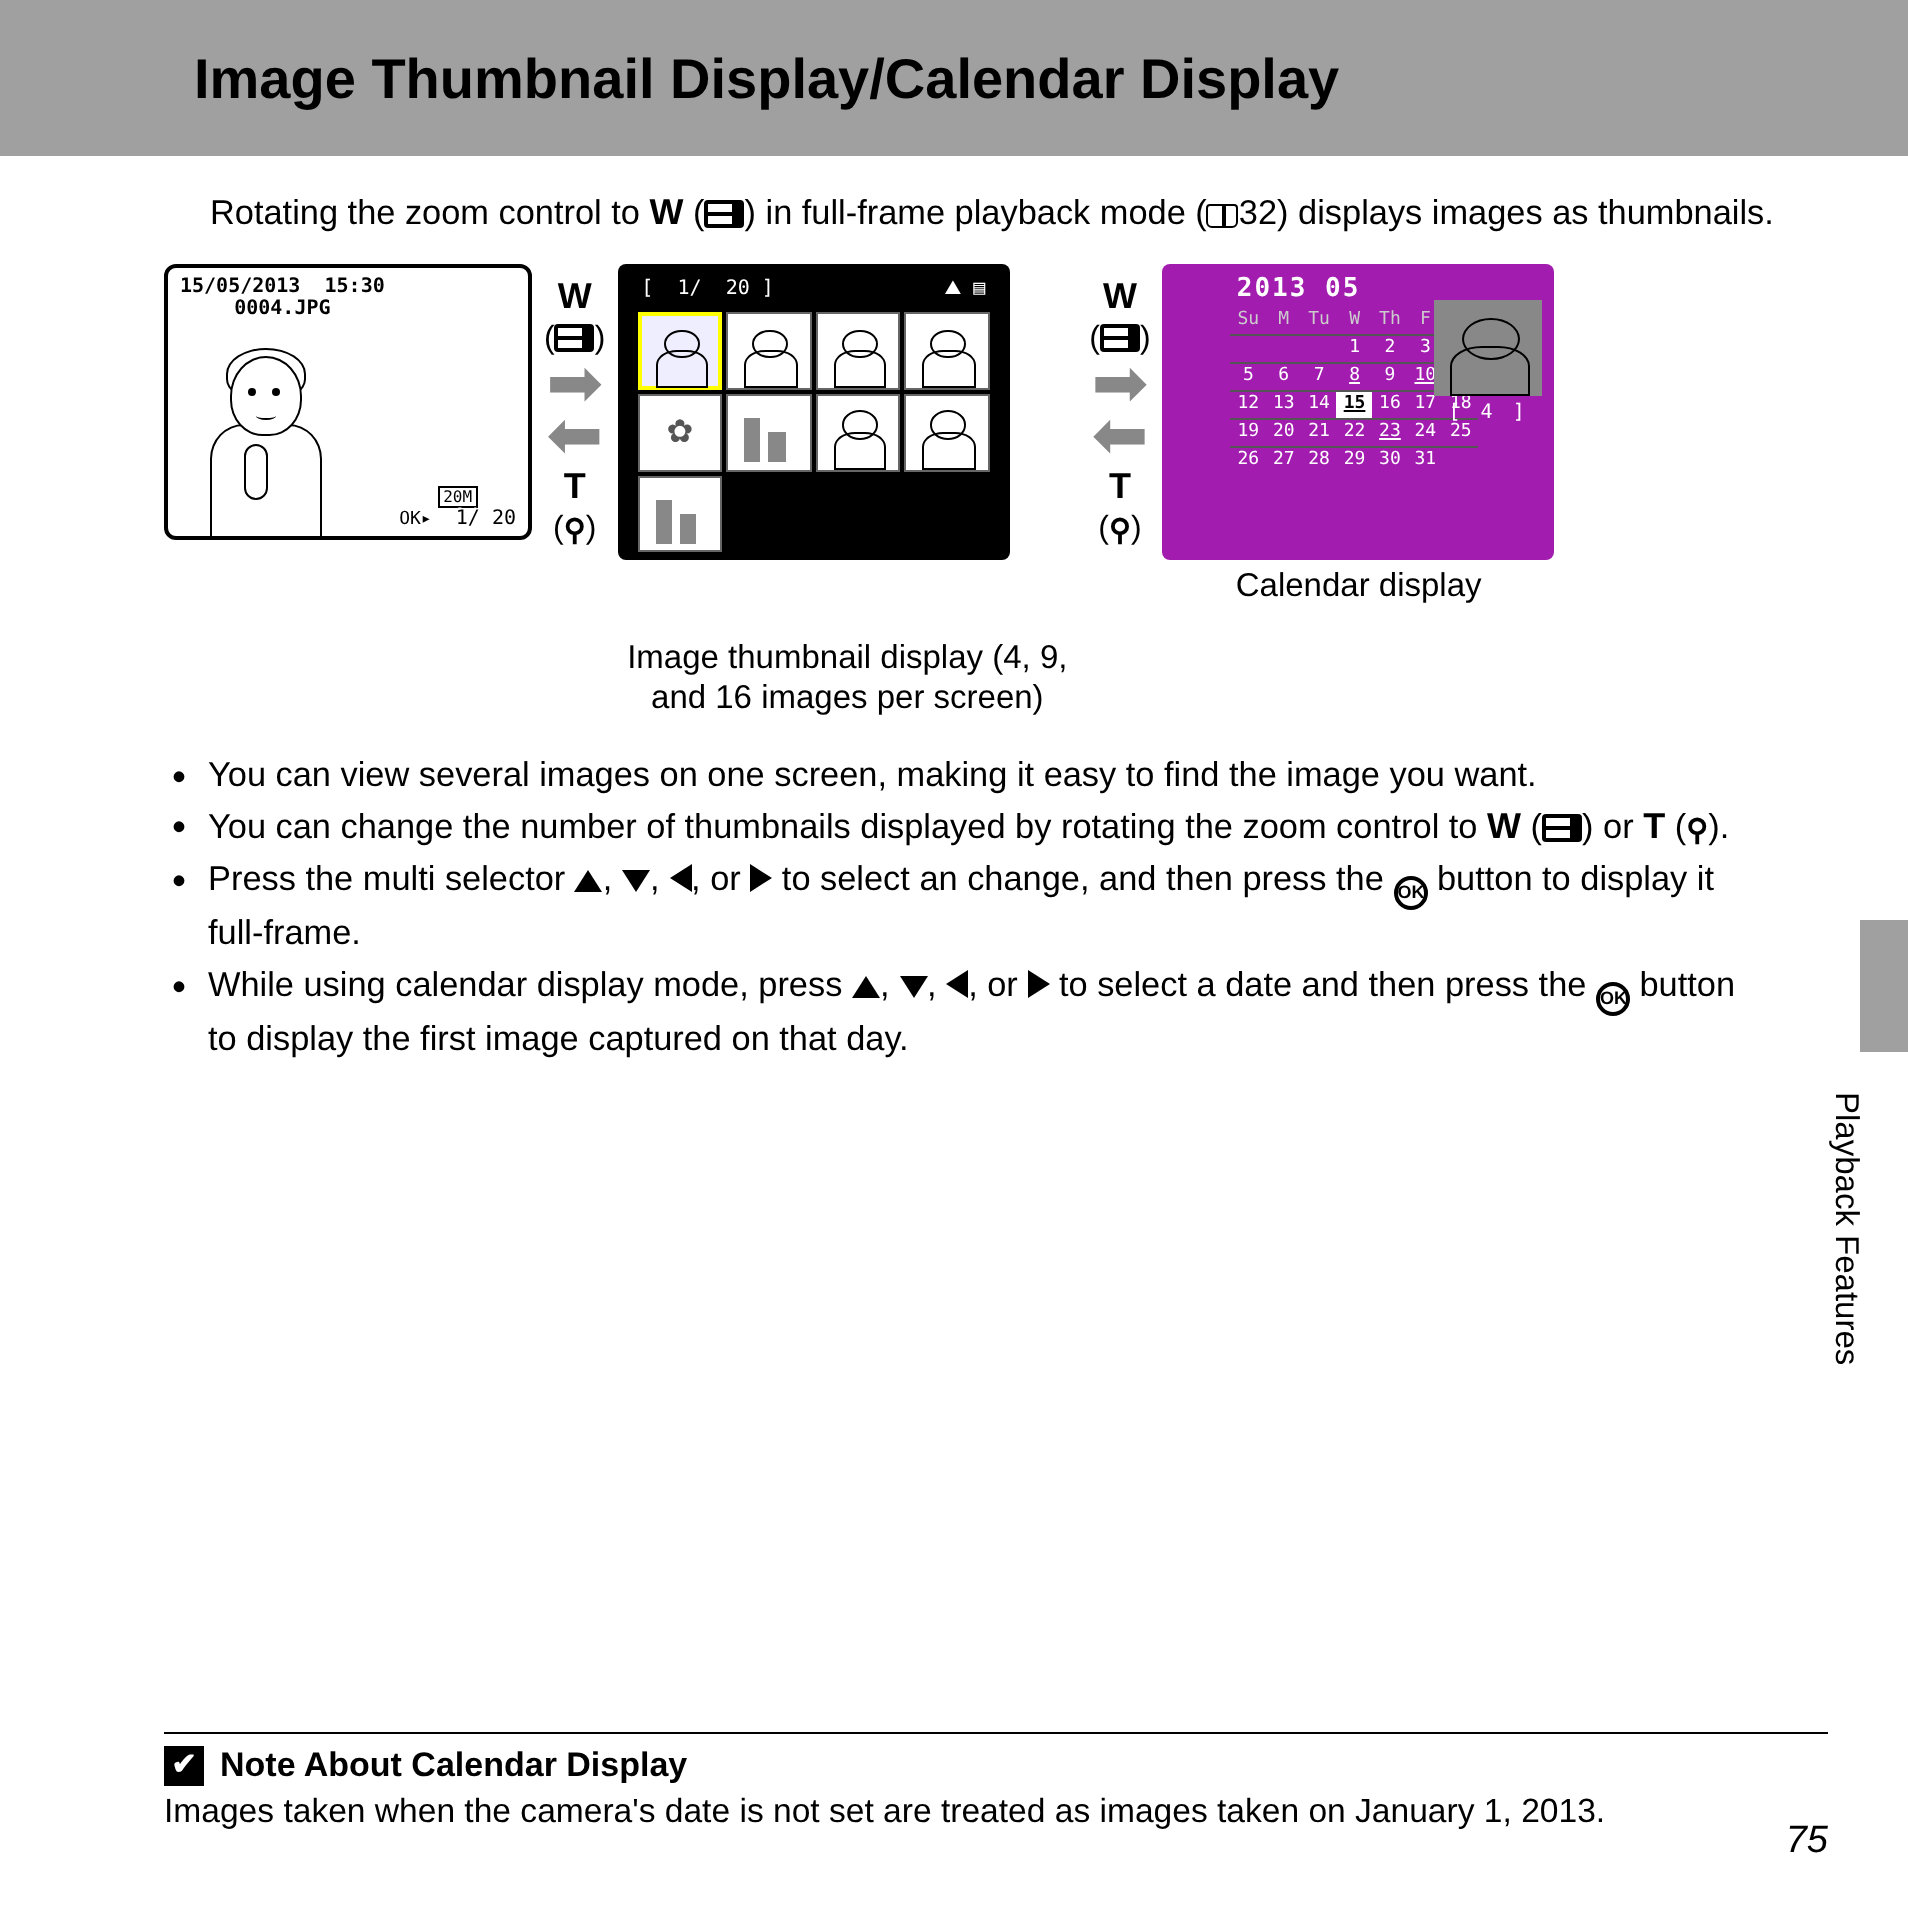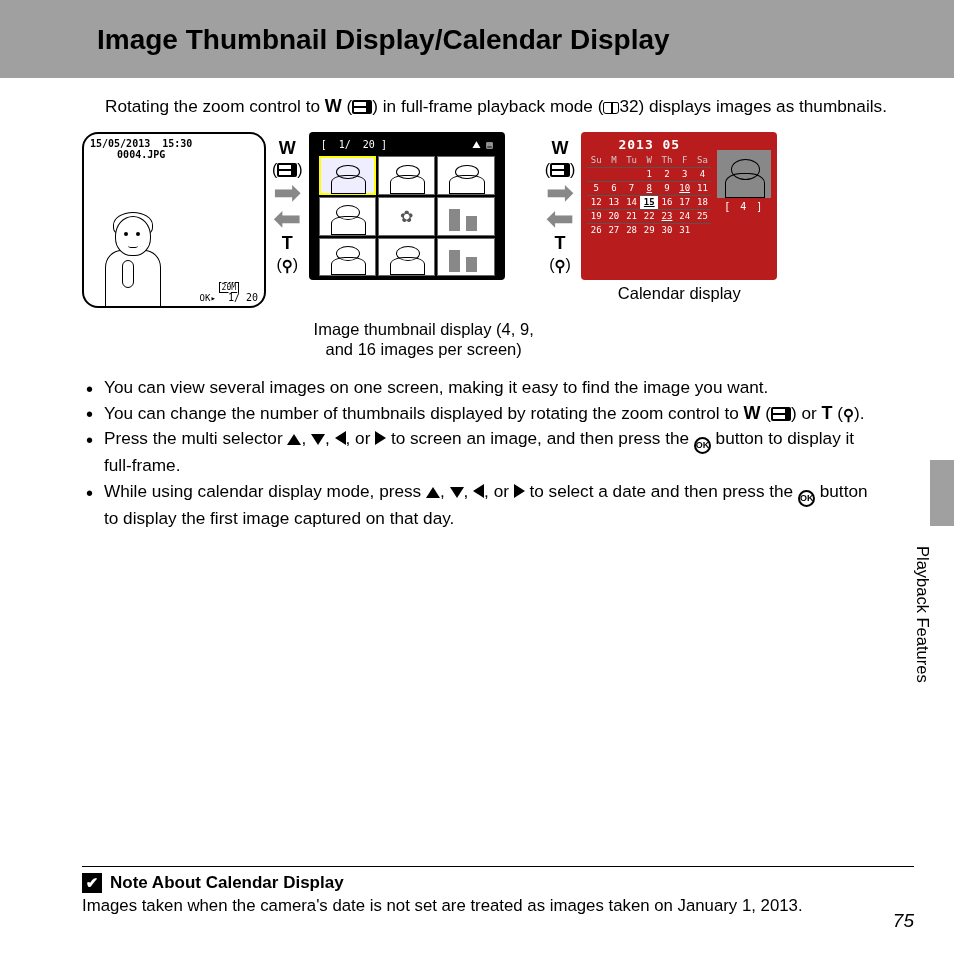--- a/index.html
+++ b/index.html
@@ -43,22 +43,22 @@
   justify-content: center;
   gap: 2px;
   padding-top: 6px;
 }
 .arrow-paren { font-size: 16px; font-weight: normal; }
 .arrow {
   font-size: 34px; color: #888; line-height: 0.7;
 }
 
 .fullframe {
-  width: 184px; height: 176px; border: 2px solid #000;
-  border-radius: 16px; background: #fff; position: relative; overflow: hidden;
+  width: 184px; height: 138px; border: 2px solid #000;
+  border-radius: 6px; background: #fff; position: relative; overflow: hidden;
 }
 .ff-info { position: absolute; top:4px; left:6px; font: 10px/1.1 monospace; color:#000;
   text-shadow: 1px 1px 0 #fff, -1px -1px 0 #fff, 1px -1px 0 #fff, -1px 1px 0 #fff; font-weight:bold;}
 .ff-bot { position: absolute; bottom:3px; right:6px; font: 10px monospace;
   text-shadow: 1px 1px 0 #fff, -1px -1px 0 #fff;}
 .landscape {
   position:absolute; inset:0; z-index:-1;
 }
 .landscape .sky { position:absolute; inset:0 0 40% 0; background:#fff;}
 .landscape .sea { position:absolute; top:60%; height:20%; left:0; right:0; background:#fff; border-top:1px solid #000;}
@@ -73,38 +73,38 @@
 .person .head { position:absolute; left:15px; top:6px; width:36px; height:40px; border:1.5px solid #000; border-radius:50% 50% 45% 45%; background:#fff;}
 .person .hair { position:absolute; left:13px; top:2px; width:40px; height:26px; border:1.5px solid #000; border-radius:50% 50% 40% 40%; background:#fff;}
 .person .body { position:absolute; left:5px; top:40px; width:56px; height:58px; border:1.5px solid #000; border-radius:30% 30% 0 0; background:#fff;}
 .person .arm { position:absolute; left:22px; top:50px; width:12px; height:28px; border:1.5px solid #000; border-radius:6px; background:#fff;}
 .person .face {position:absolute; left:24px; top:22px; width:4px; height:4px; background:#000; border-radius:50%; box-shadow: 12px 0 0 #000;}
 .person .mouth {position:absolute; left:28px; top:34px; width:10px; height:4px; border-bottom:1.5px solid #000; border-radius:0 0 50% 50%;}
 
 
 .thumbgrid {
   width: 196px; height: 148px; background:#000; padding:4px 10px 4px 10px;
-  border-radius:4px; display:grid; grid-template-columns:repeat(3,1fr); grid-template-rows:18px repeat(3,1fr);
+  border-radius:4px; display:grid; grid-template-columns:repeat(4,1fr); grid-template-rows:18px repeat(3,1fr);
   gap:2px;
 }
 .thumbgrid .hdr { grid-column:1/-1; color:#fff; font:10px/1.4 monospace; display:flex; justify-content:space-between; padding:2px 2px 0;}
 .thumbgrid .cell { background:#fff; border:1px solid #666; position:relative; overflow:hidden;}
 .thumbgrid .cell.sel { outline:2px solid #ff0; outline-offset:-2px; background:#eef;}
 .mini-person::before { content:""; position:absolute; left:30%; top:20%; width:40%; height:35%; border:1px solid #000; border-radius:50%;}
 .mini-person::after { content:""; position:absolute; left:20%; bottom:0; width:60%; height:45%; border:1px solid #000; border-radius:40% 40% 0 0;}
 .mini-flower::before{content:"✿";position:absolute;inset:0;display:flex;align-items:center;justify-content:center;font-size:16px;color:#555;}
 .mini-build::before{content:"";position:absolute;left:20%;bottom:10%;width:20%;height:60%;background:#888;}
 .mini-build::after{content:"";position:absolute;left:50%;bottom:10%;width:20%;height:40%;background:#888;}
 .thumbgrid::before, .thumbgrid::after { content:""; position:absolute; }
 
 
-.cal-wrap { width:196px; height:148px; background:#b91c1c; border-radius:4px; padding:6px 6px; color:#fff; font:10px/1 monospace; display:flex; gap:6px;}
+.cal-wrap { width:196px; height:148px; background:#a21caf; border-radius:4px; padding:6px 6px; color:#fff; font:10px/1 monospace; display:flex; gap:6px;}
 .cal-left { flex:1; }
 .cal-title { font-size:13px; font-weight:bold; margin-bottom:3px; letter-spacing:1px;}
-.cal-table { width:100%; border-collapse:collapse; font-size:9px;}
+.cal-table { width:100%; border-collapse:collapse; font-size:9px;margin-left:28px;}
 .cal-table th, .cal-table td { width:14.28%; text-align:center; padding:2px 0; border-top:1px solid #555;}
 .cal-table th { color:#ccc; font-weight:normal; border:none; padding-bottom:2px;}
 .cal-table td.ul { text-decoration: underline;}
 .cal-table td.sel { background:#fff; color:#000; font-weight:bold;}
 .cal-right { width:54px; display:flex; flex-direction:column; justify-content:flex-start; gap:4px;}
 .cal-thumb { width:54px; height:48px; background:#888; position:relative; overflow:hidden;}
 .cal-thumb.mini-person::before{left:25%;top:18%;width:50%;height:40%;}
 .cal-thumb.mini-person::after{left:15%;width:70%;height:48%;}
 .cal-right .cnt { text-align:center; font-size:10px; letter-spacing:2px;}
 
@@ -320,21 +320,21 @@
 <ul class="bullets">
   <li>You can view several images on one screen, making it easy to find the image you want.</li>
   <li>
     <span>You can change the number of thumbnails displayed by rotating the zoom control to </span><b class="W">W</b>
     (<span class="icon-thumb-sm"></span><span>) or </span><b class="T">T</b>
     (<span class="icon-mag">⚲</span><span>).</span>
   </li>
   <li>
     <span>Press the multi selector </span><span class="icon-tri-u"></span>,
     <span class="icon-tri-d"></span>,
-    <span class="icon-tri-l"></span><span>, or </span><span class="icon-tri-r"></span><span> to screen an image, and then press the </span><span class="icon-ok">OK</span><span> button to display it full-frame.</span>
+    <span class="icon-tri-l"></span><span>, or </span><span class="icon-tri-r"></span><span> to select an change, and then press the </span><span class="icon-ok">OK</span><span> button to display it full-frame.</span>
   </li>
   <li>
     <span>While using calendar display mode, press </span><span class="icon-tri-u"></span>,
     <span class="icon-tri-d"></span>,
     <span class="icon-tri-l"></span><span>, or </span><span class="icon-tri-r"></span><span> to select a date and then press the </span><span class="icon-ok">OK</span><span> button to display the first image captured on that day.</span>
   </li>
 </ul>
 
 <div class="side-tab"></div>
 <div class="side-text">Playback Features</div>

